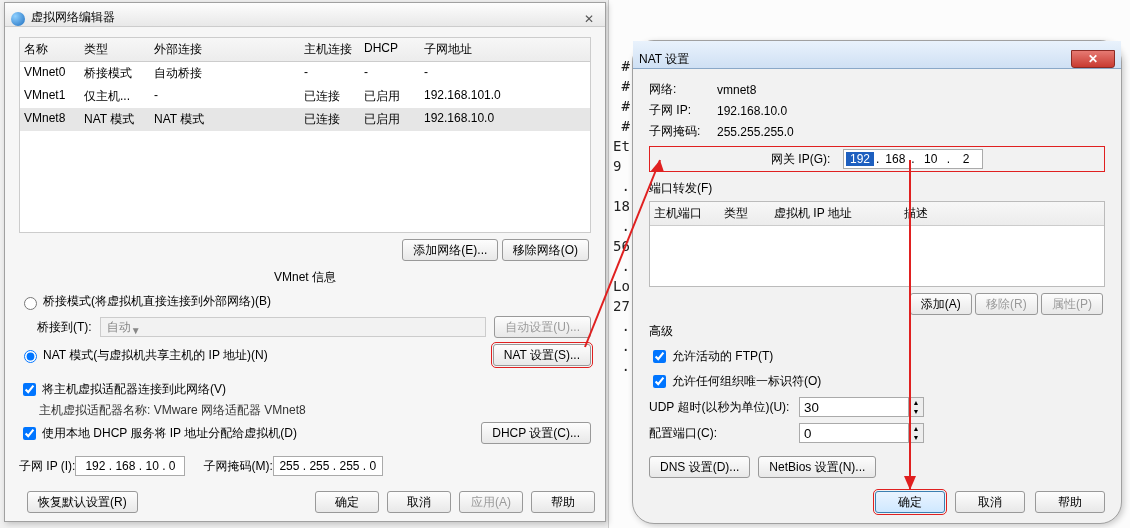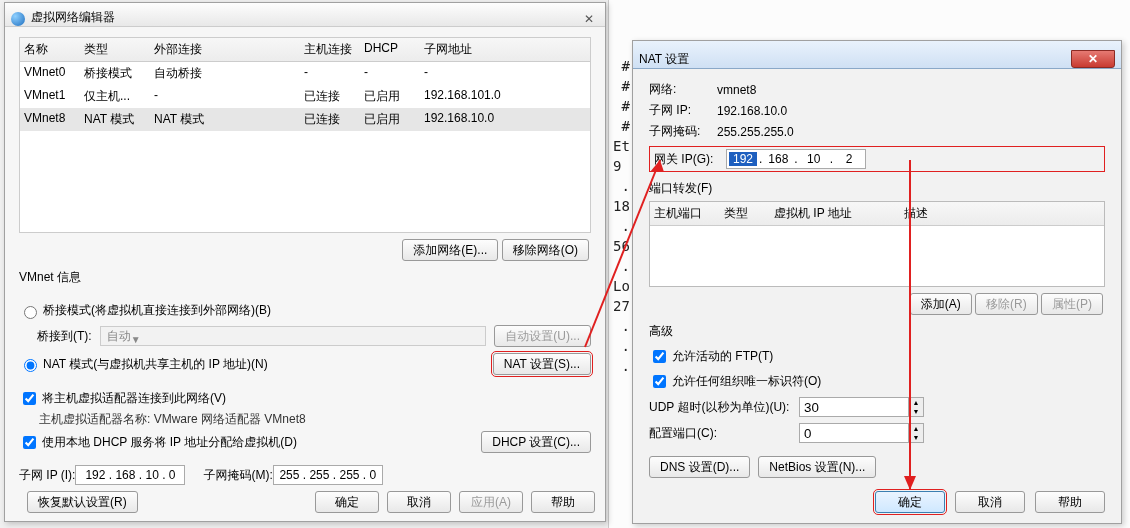--- a/index.html
+++ b/index.html
@@ -50,53 +50,53 @@
 .btn {
   display:inline-flex; align-items:center; justify-content:center;
   height:22px; padding:0 10px; font-size:12px;
   background:linear-gradient(#fdfdfd,#e8e8e8);
   border:1px solid #999; border-radius:3px;
 }
 .btn.disabled { color:#9a9a9a; }
 .btn.hl { outline:1px solid #e02020; outline-offset:1px; }
 .btn.hl2 { outline:1px solid #e02020; outline-offset:1px; background:linear-gradient(#eaf4ff,#cfe8ff); border-color:#3c7fb1; }
 .rowbtns { text-align:right; margin:6px 2px; }
-.group-label { margin:8px 0 13px; }
+.group-label { margin:8px 0 4px;text-align:center; }
 .radio-row, .check-row { display:flex; align-items:center; padding:3px 0; }
 .radio-row input, .check-row input { margin-right:6px; }
 input[type=text].ipbox {
   width:110px; height:20px; border:1px solid #aaa; background:#fff;
   font-family:Liberation Sans, sans-serif; font-size:12px; padding:0 4px; text-align:center;
 }
 .select-like {
   flex:1; height:20px; border:1px solid #ccc; background:#f2f2f2;
   display:flex; align-items:flex-end; padding:0 6px; color:#888; margin:0 8px;
 }
 .chev { font-size:10px; color:#888; }
 .bottombar { position:absolute; left:10px; right:10px; bottom:8px; display:flex; align-items:center; gap:8px;padding-left:12px; }
 .bottombar .spacer { flex:1; }
 
-.rightwin { left:632px; top:40px; width:490px; height:484px; background:#f2f2f2; }
+.rightwin { left:632px; top:40px; width:490px; height:484px; background:#f2f2f2;border-radius:22px; }
 .rightwin .titlebar {
   background:linear-gradient(#e9f2fc,#cfe0f4);
   border-bottom:1px solid #8aa8c8;
   height:28px;
 }
 .closebtn {
   width:44px; height:18px; border-radius:0 0 3px 3px;
   background:linear-gradient(#e67a73,#c83a31);
   border:1px solid #8b2a24;
   display:flex; align-items:center; justify-content:center;
   color:#fff; font-weight:bold; font-family:Arial;
 }
 .rcontent { padding:10px 16px 10px 16px; }
 .kv { display:flex; align-items:center; padding:2px 0; }
 .kv .k { width:68px; }
 .kv .v { }
-.gateway-row { border:1px solid #e02020; padding:2px 4px; display:flex; align-items:center; }
+.gateway-row { border:1px solid #e02020; padding:2px 4px; display:flex; align-items:center;justify-content:center; }
 .ipseg {
   display:inline-flex; align-items:center; border:1px solid #aaa; height:20px; background:#fff;
   padding:0 2px;
 }
 .ipseg span.oct { width:28px; text-align:center; }
 .ipseg span.oct.selected { background:#1e5fbf; color:#fff; }
 .ipseg span.dot { padding:0 2px; }
 .pf-list { border:1px solid #bbb; background:#fff; height:86px; margin-top:4px; }
 .pf-head { display:grid; grid-template-columns:70px 50px 130px 1fr; background:linear-gradient(#f7f7f7,#ececec); border-bottom:1px solid #ccc; padding:3px 4px; }
 .section-title { margin:8px 0 4px; }

